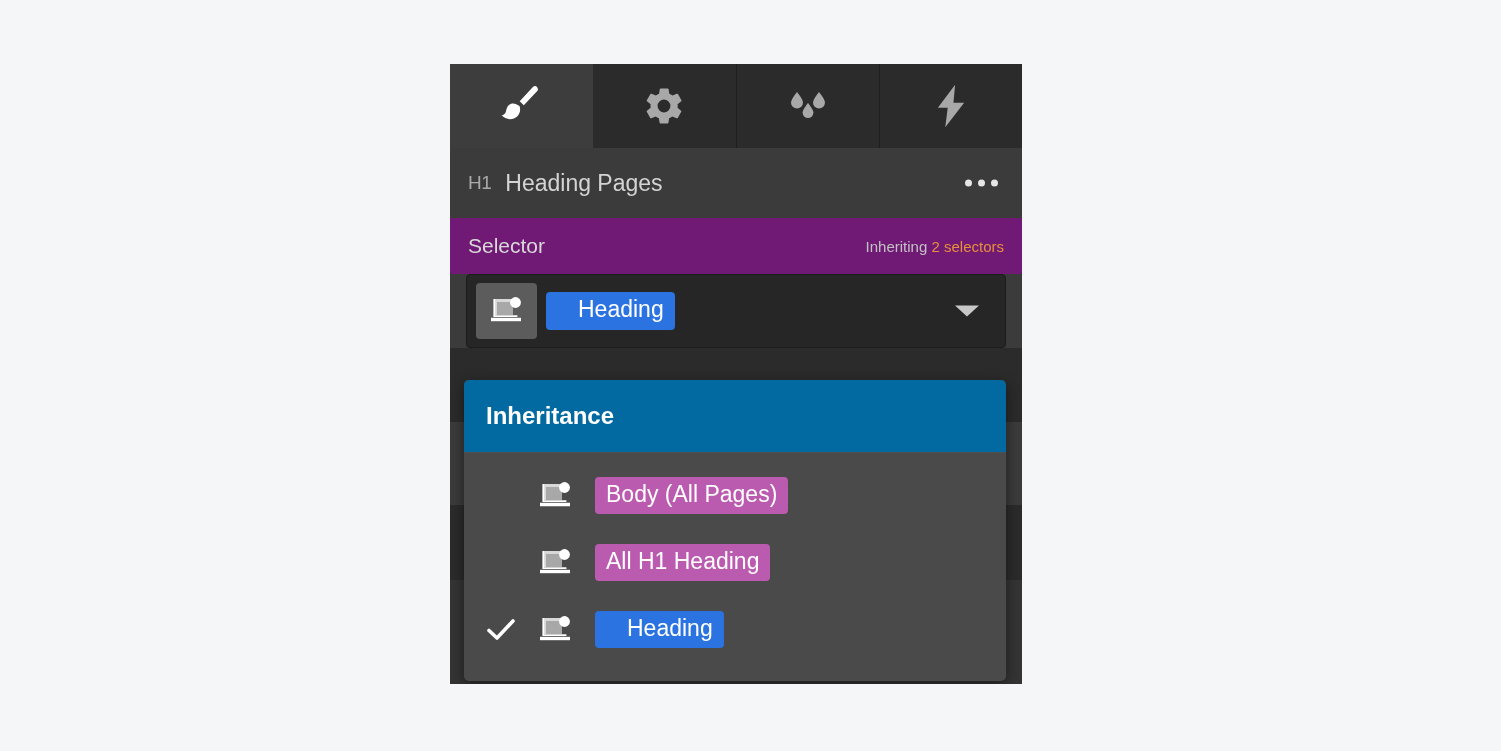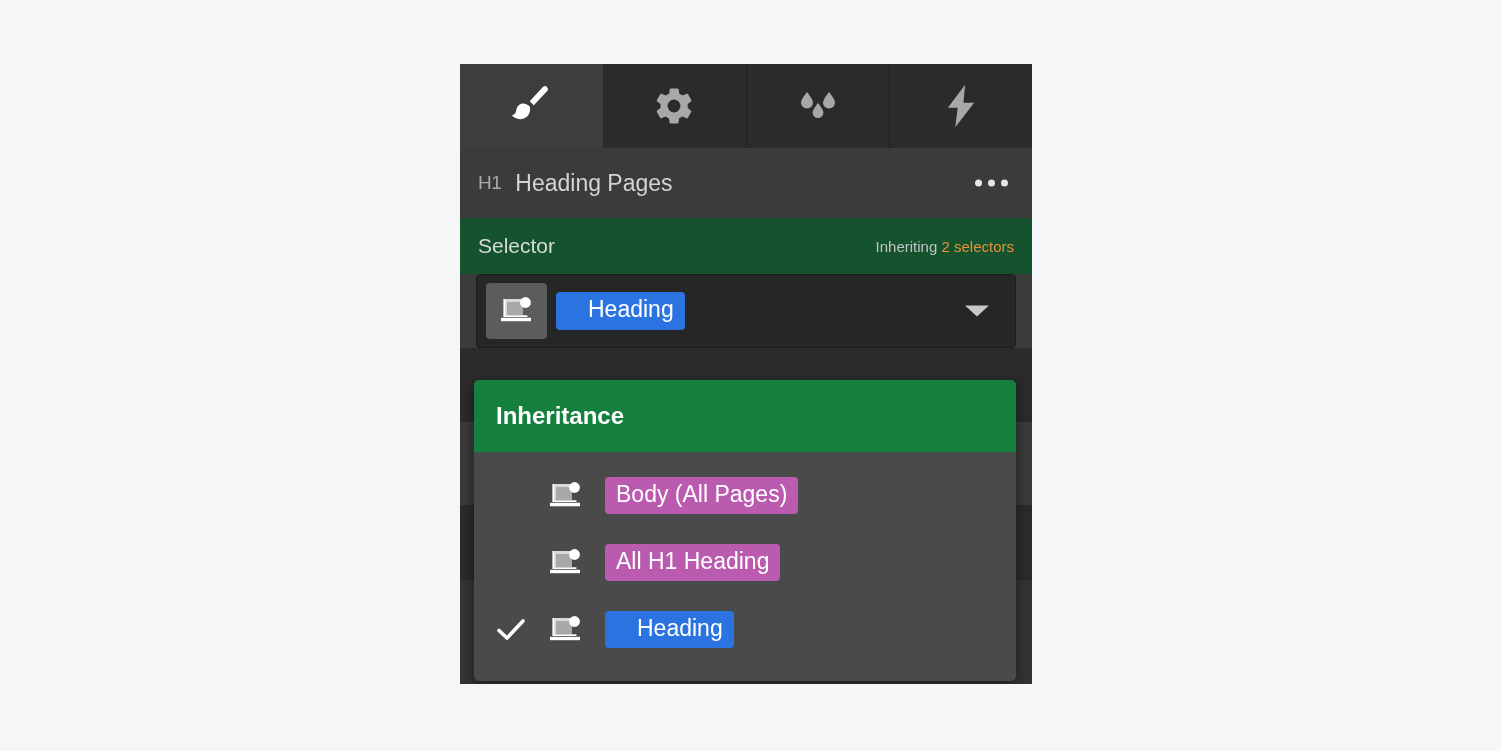--- a/index.html
+++ b/index.html
@@ -10,21 +10,21 @@
     width: 1501px;
     height: 751px;
     background: #f5f6f8;
     font-family: "Liberation Sans", sans-serif;
     overflow: hidden;
   }
 
   
   #panel {
     position: absolute;
-    left: 460px;
+    left: 450px;
     top: 64px;
     width: 572px;
     height: 620px;
     background: #3b3b3b;
     overflow: hidden;
   }
 
   
   #tabbar {
     display: flex;
@@ -86,21 +86,21 @@
     background: #e6e6e6;
   }
 
   
   #selrow {
     height: 56px;
     display: flex;
     align-items: center;
     padding: 0 18px;
     box-sizing: border-box;
-    background: #14532d;
+    background: #701a75;
     text-align: center;
   }
   #sellabel {
     color: #d9d9d9;
     font-size: 21px;
   }
   #inheritwrap {
     margin-left: auto;
     font-size: 15px;
     white-space: nowrap;
@@ -170,21 +170,21 @@
     border-radius: 5px;
     box-shadow: 0 4px 14px rgba(0,0,0,0.45);
     overflow: hidden;
   }
   #ddheader {
     height: 73px;
     display: flex;
     align-items: center;
     padding: 0 22px;
     box-sizing: border-box;
-    background: #15803d;
+    background: #0369a1;
     border-bottom: 1px solid #4f4f4f;
   }
   #ddtitle {
     color: #ffffff;
     font-size: 24px;
     font-weight: bold;
   }
   #ddlist { padding: 9px 0 18px 0; }
   .dditem {
     display: flex;

